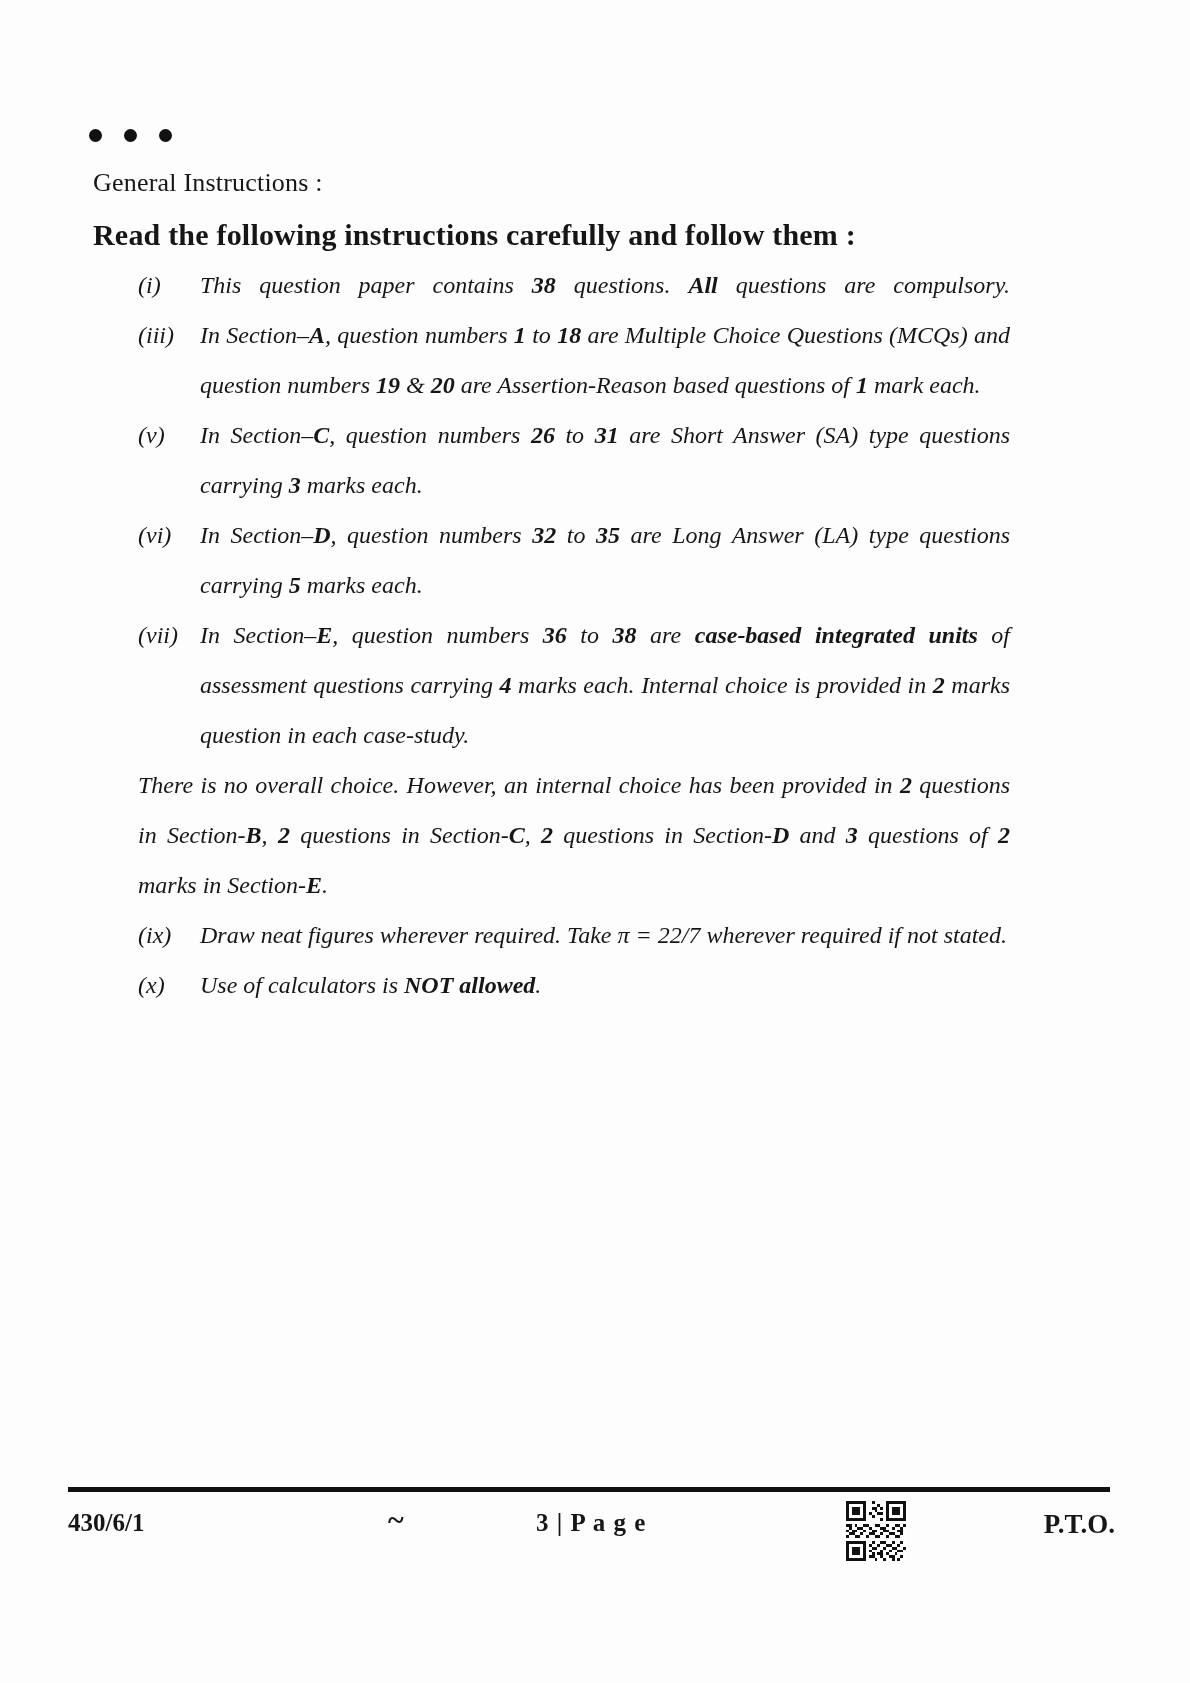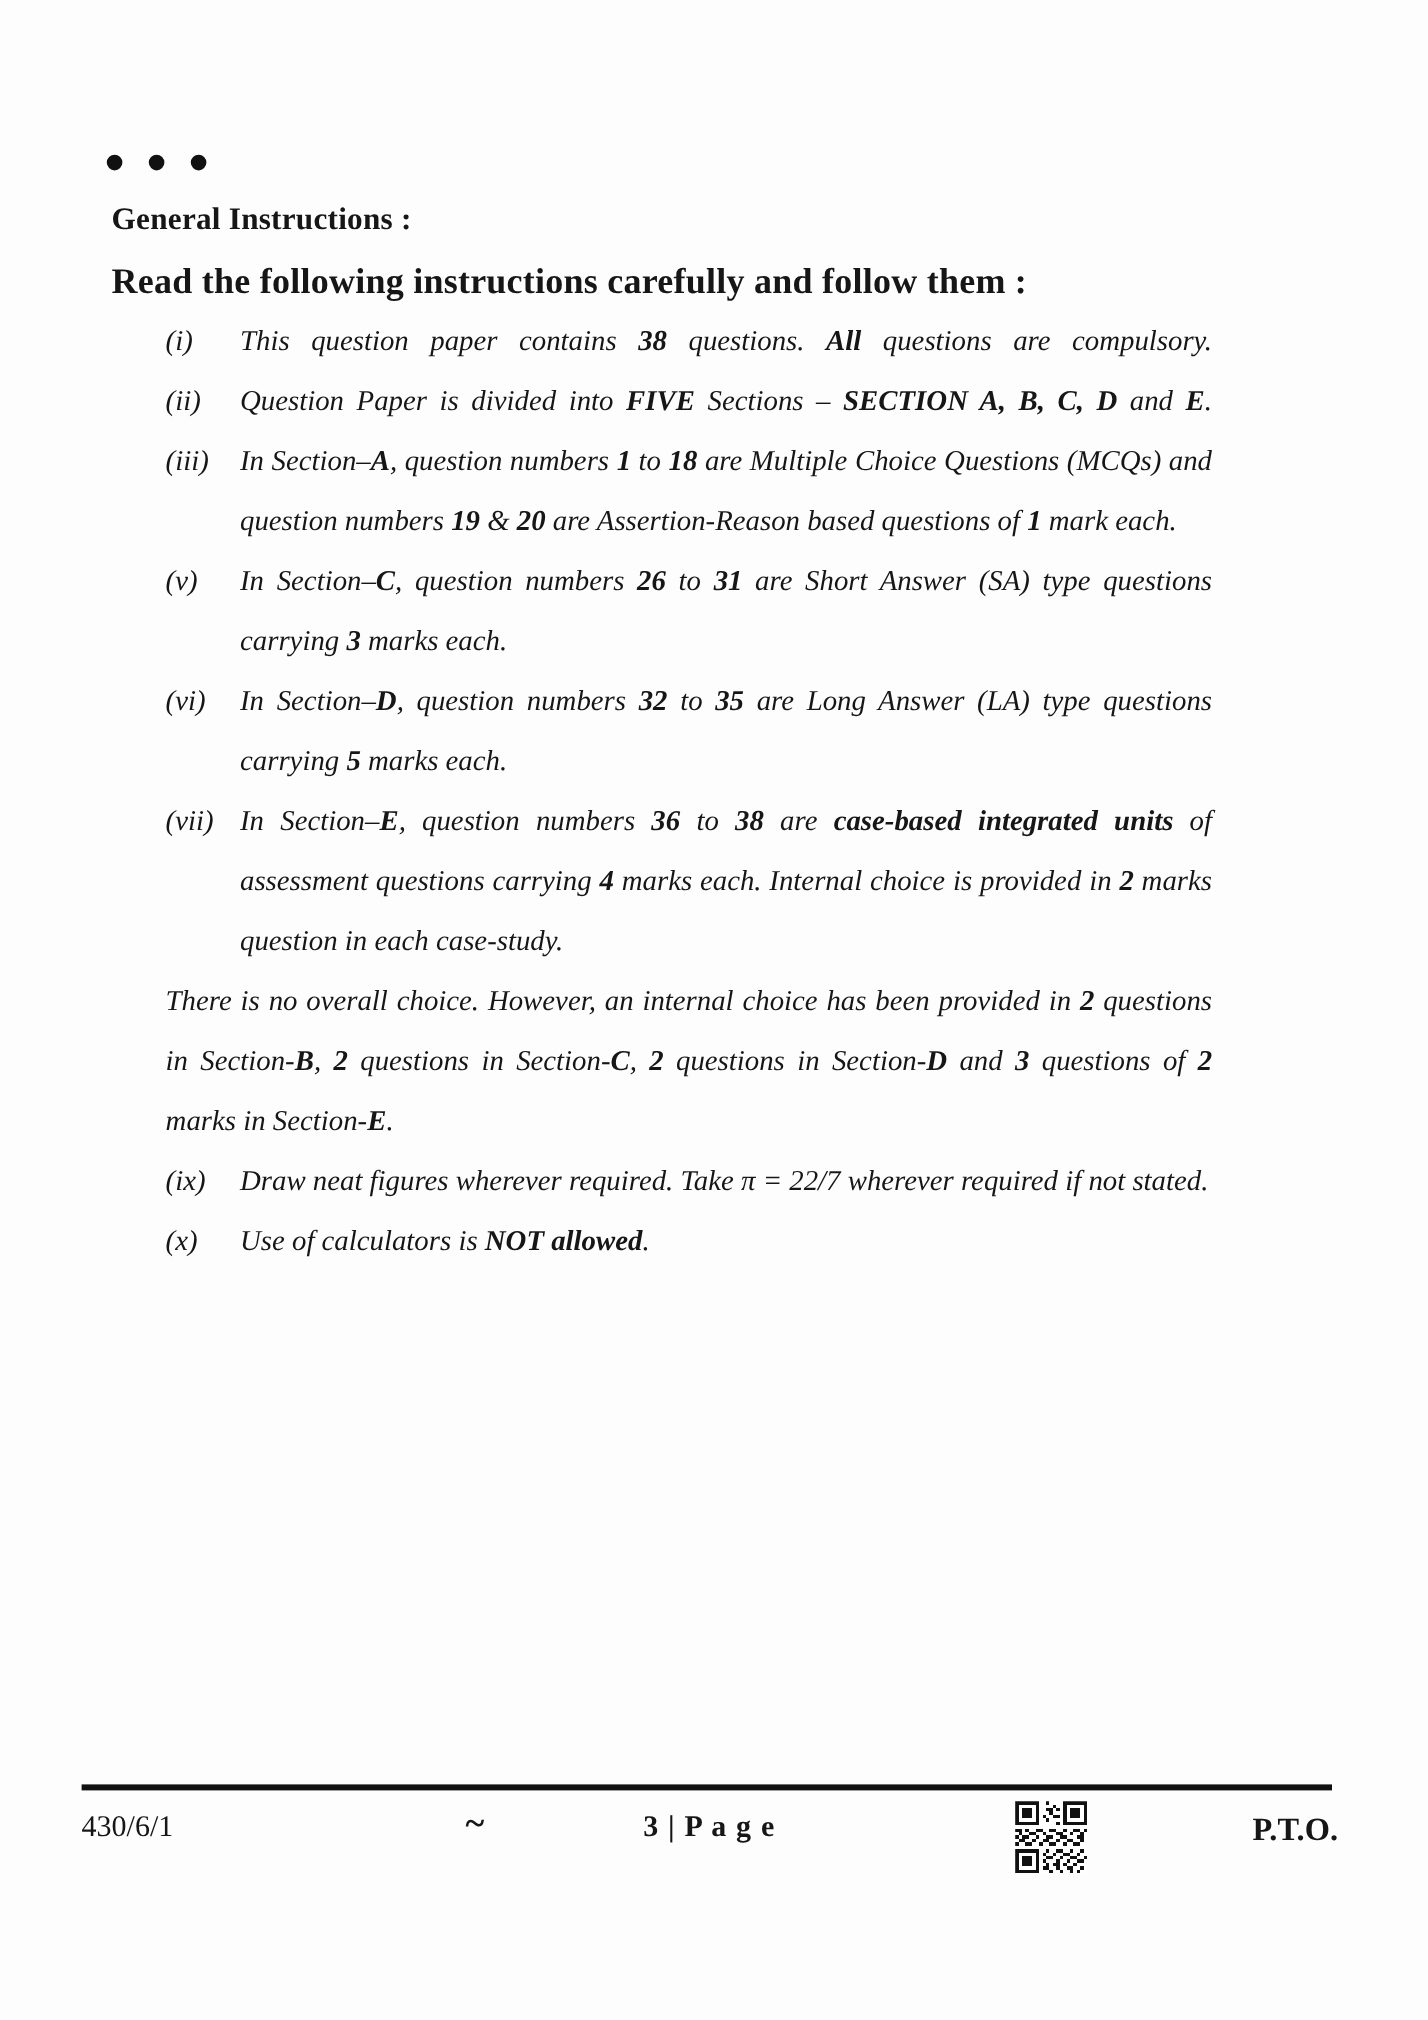--- a/index.html
+++ b/index.html
@@ -30,21 +30,21 @@
     border-radius: 50%;
     background: #111;
   }
 
   
   .gi-title {
     position: absolute;
     left: 93px;
     top: 168px;
     font-size: 26px;
-    font-weight: 700;
+    font-weight: 400;
     letter-spacing: 0.2px;
   }
   .gi-subtitle {
     position: absolute;
     left: 93px;
     top: 218px;
     font-size: 30px;
     font-weight: 700;
     letter-spacing: 0.2px;
   }
@@ -91,21 +91,21 @@
     left: 68px;
     top: 1503px;
     width: 1047px;
     height: 70px;
   }
   .footer .code {
     position: absolute;
     left: 0;
     top: 6px;
     font-size: 25px;
-    font-weight: 400;
+    font-weight: 700;
   }
   .footer .tilde {
     position: absolute;
     left: 320px;
     top: 0px;
     font-size: 30px;
     font-weight: 700;
   }
   .footer .pagenum {
     position: absolute;
@@ -141,24 +141,20 @@
 </div>
 
 <div class="gi-title">General Instructions :</div>
 
 <div class="gi-subtitle">Read the following instructions carefully and follow them :</div>
 
 <div class="items" id="items-root">
     <div class="item full">
       <div class="num">(i)</div>
       <div class="body"><span>This question paper contains </span><span class="b">38</span><span> questions. </span><span class="b">All</span><span> questions are compulsory.</span></div>
-    </div>
-    <div class="item full">
-      <div class="num">(ii)</div>
-      <div class="body"><span>Question Paper is divided into </span><span class="b">FIVE</span><span> Sections – </span><span class="b">SECTION A, B, C, D</span><span> and </span><span class="b">E</span><span>.</span></div>
     </div>
     <div class="item">
       <div class="num">(iii)</div>
       <div class="body"><span>In Section–</span><span class="b">A</span><span>, question numbers </span><span class="b">1</span><span> to </span><span class="b">18</span><span> are Multiple Choice Questions (MCQs) and question numbers </span><span class="b">19</span><span> &amp; </span><span class="b">20</span><span> are Assertion-Reason based questions of </span><span class="b">1</span><span> mark each.</span></div>
     </div>
     <div class="item">
       <div class="num">(v)</div>
       <div class="body"><span>In Section–</span><span class="b">C</span><span>, question numbers </span><span class="b">26</span><span> to </span><span class="b">31</span><span> are Short Answer (SA) type questions carrying </span><span class="b">3</span><span> marks each.</span></div>
     </div>
     <div class="item">

